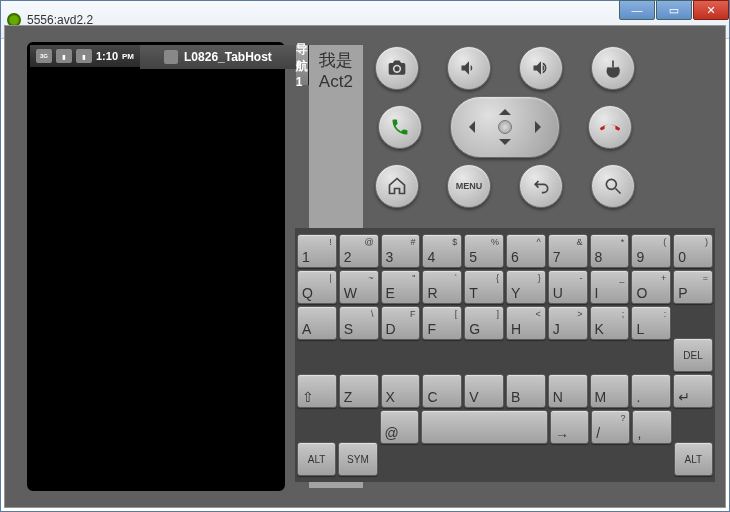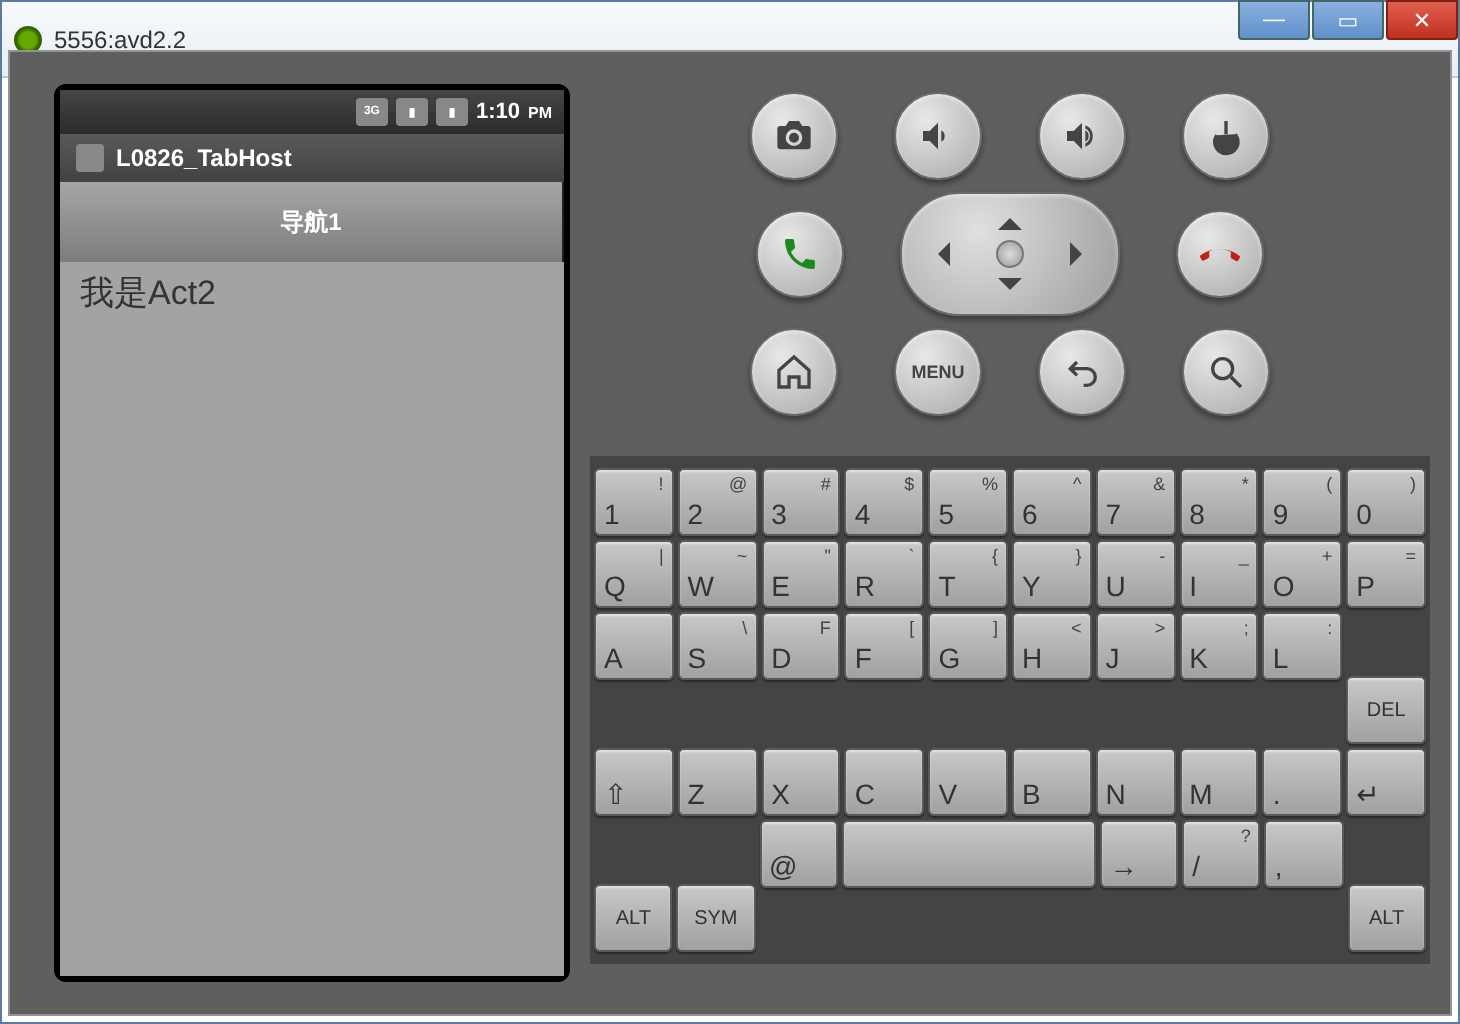--- a/index.html
+++ b/index.html
@@ -10,24 +10,24 @@
 .titlebar { height: 38px; background: linear-gradient(#f7f9fc, #e8eef5); display: flex; align-items: center; padding: 0 6px; font-size: 12px; color: #333; border-bottom: 1px solid #c0c8d0; }
 .titlebar .ico { width: 14px; height: 14px; background: radial-gradient(circle at 50% 50%, #6a0 40%, #360 60%); border-radius: 50%; margin-right: 6px; }
 .winbtns { position: absolute; top: -1px; right: 0; display: flex; }
 .winbtn { width: 36px; height: 20px; margin-left: 1px; display: flex; align-items: center; justify-content: center; font-size: 11px; color: #fff; border-radius: 0 0 2px 2px; background: linear-gradient(#89b0e0, #6090c8); border: 1px solid #466; }
 .winbtn.close { background: linear-gradient(#e06050, #c03020); border-color: #802010; }
 
 
 .emubody { position: absolute; top: 24px; left: 3px; right: 3px; bottom: 3px; background: #5f5f5f; border: 1px solid #949494; display: flex; }
 
 
-.phoneframe { width: 258px; margin: 16px 0 16px 22px; background: #000; border: 3px solid #000; border-radius: 6px; display: flex; flex-direction: column; justify-content: flex-end; }
+.phoneframe { width: 258px; margin: 16px 0 16px 22px; background: #000; border: 3px solid #000; border-radius: 6px; display: flex; flex-direction: row; }
 .statusbar { height: 22px; background: linear-gradient(#464646, #2a2a2a); display: flex; align-items: center; justify-content: flex-end; padding: 0 6px; gap: 4px; color: #fff; font-size: 11px; font-weight: bold; }
 .statusbar .sicon { width: 16px; height: 14px; background: #888; border-radius: 2px; display: flex; align-items: center; justify-content: center; font-size: 6px; color: #fff; }
-.appbar { height: 24px; background: linear-gradient(#595959, #424242); display: flex; align-items: center; padding: 0 8px; color: #fff; font-size: 12px; font-weight: bold; }
+.appbar { height: 24px; background: linear-gradient(#595959, #424242); display: flex; align-items: center; padding: 0 24px; color: #fff; font-size: 12px; font-weight: bold; }
 .appbar .aicon { width: 14px; height: 14px; background: #888; border-radius: 2px; margin-right: 6px; }
 .tabrow { height: 40px; display: flex; background: #2a2a2a; }
 .tab { flex: 1; display: flex; align-items: center; justify-content: center; font-size: 12px; color: #d0d0d0; background: linear-gradient(#555, #333); border-right: 1px solid #222; }
 .tab.active { background: linear-gradient(#a6a6a6, #7c7c7c); color: #fff; font-weight: bold; }
 .phonecontent { flex: 1; background: #a3a3a3; padding: 4px 10px; font-size: 17px; color: #333; }
 
 
 .controls { flex: 1; display: flex; flex-direction: column; padding: 20px 10px 10px 10px; }
 .btnrows { display: flex; flex-direction: column; gap: 6px; align-items: center; margin-bottom: 20px; }
 .btnrow { display: flex; gap: 28px; align-items: center; justify-content: center; }

